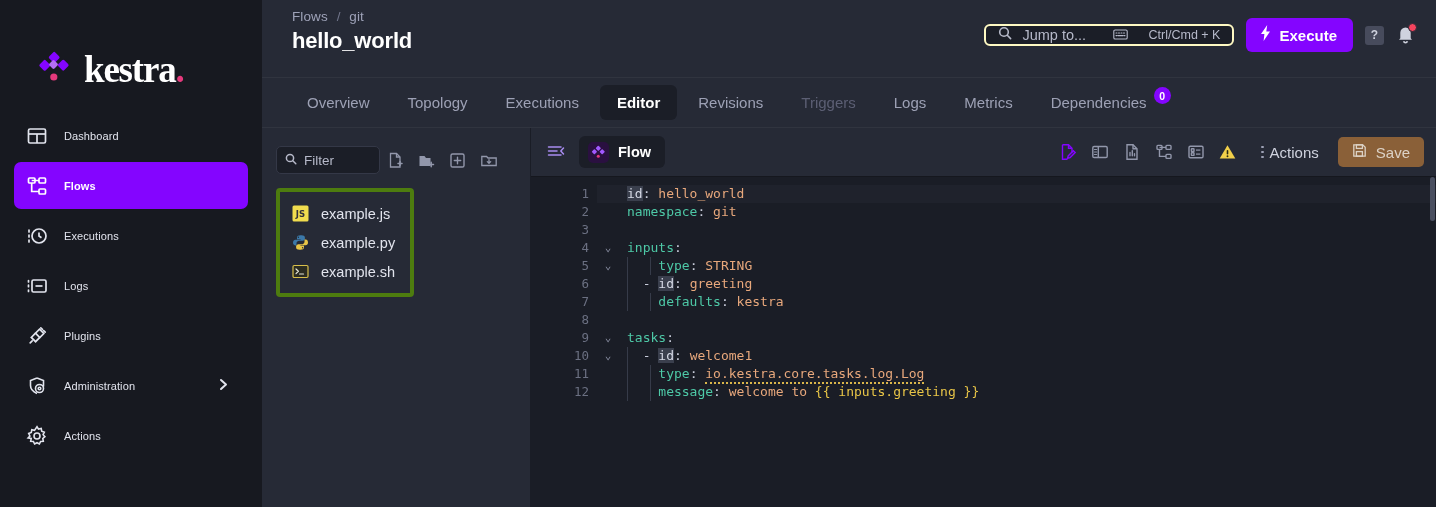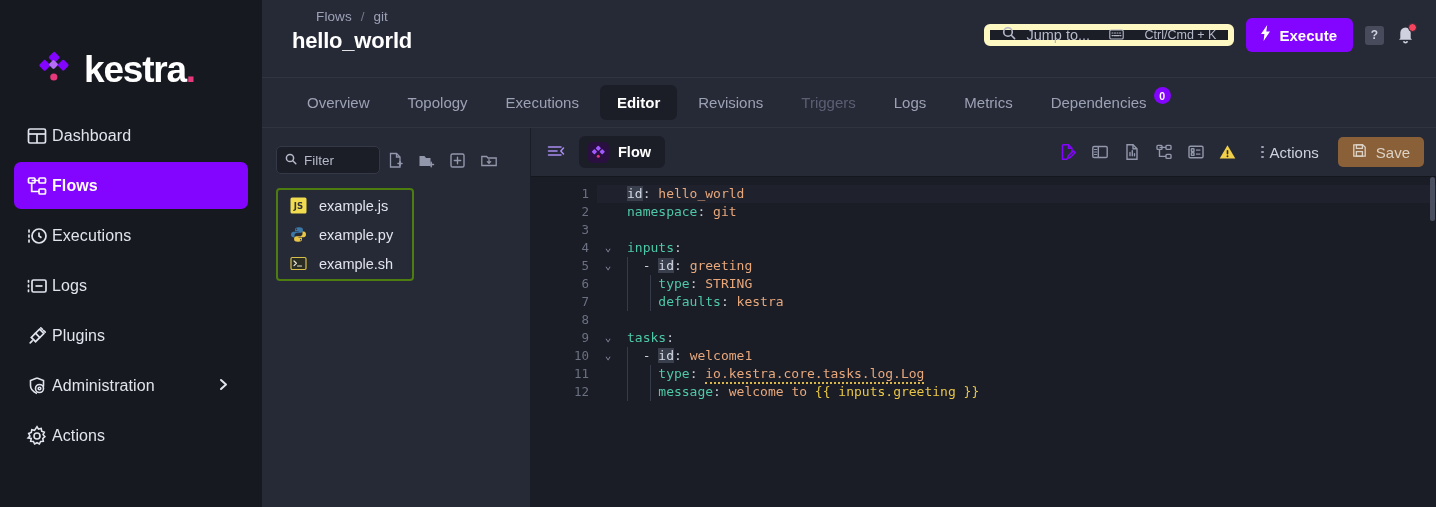--- a/index.html
+++ b/index.html
@@ -19,63 +19,63 @@
     position: relative;
   }
   .logo-row {
     display: flex; align-items: center;
     padding: 38px 0 0 36px;
     height: 100px;
   }
   .logo-mark { width: 38px; height: 34px; margin-right: 10px; position: relative; top: -2px;}
   .logo-text {
     color: #ffffff; font-size: 37px; font-weight: 700;
-    letter-spacing: -1.2px; line-height: 1;
+    letter-spacing: -1.2px; line-height: 1; font-family: Liberation Serif, serif;
   }
   .logo-dot { color: #e5397c; }
 
   .nav { padding: 12px 14px 0 14px; }
   .nav-item {
     display: flex; align-items: center;
     height: 47px; border-radius: 7px;
     padding-left: 12px; margin-bottom: 3px;
     cursor: pointer;
   }
   .nav-item .nav-label {
-    color: #e2e4ed; font-size: 16px; margin-left: 4px;
+    color: #e2e4ed; font-size: 11px; margin-left: 16px;
     font-weight: 400; letter-spacing: .1px;
   }
   .nav-item.active { background: #8405FF; }
   .nav-item.active .nav-label { color: #fff; font-weight: 600; }
   .nav-icon { width: 22px; height: 22px; display:block; flex: 0 0 22px;}
   .nav-chevron { margin-left: auto; margin-right: 18px; }
 
   
   .main { flex: 1 1 auto; display: flex; flex-direction: column; background: #262A36; min-width: 0;}
 
   .topbar {
     height: 78px; position: relative;
     border-bottom: 1px solid #30343f;
     flex: 0 0 78px;
     display: flex; align-items: flex-start;
   }
   .crumbs-wrap { padding: 9px 0 0 30px; }
-  .breadcrumb { font-size: 13.5px; color: #9ea2b8; letter-spacing: .1px; text-align: center;}
+  .breadcrumb { font-size: 13.5px; color: #9ea2b8; letter-spacing: .1px;}
   .breadcrumb .sep { color: #72768c; margin: 0 5px; }
   .page-title {
     color: #ffffff; font-size: 22px; font-weight: 700;
     margin-top: 4px; letter-spacing: -.2px;
   }
   .topbar-right {
     position: absolute; right: 20px; top: 18px;
     display: flex; align-items: center; gap: 12px;
   }
   .jump-box {
     width: 250px; height: 22px; background: #1b1e27;
-    border: 6px solid #fef9c3; border-radius: 6px;
+    border: 2px solid #fef9c3; border-radius: 6px;
     display: flex; align-items: center; padding: 0 12px;
   }
   .jump-placeholder { color: #b6b9c9; font-size: 14.5px; margin-left: 10px; }
   .jump-kbd { margin-left: auto; display: flex; align-items: center; gap: 21px; }
   .jump-kbd .kb-txt { color: #b6b9c9; font-size: 12.5px; }
   .execute-btn {
     height: 34px; background: #8405FF; border-radius: 6px;
     display: flex; align-items: center; gap: 7px;
     padding: 0 16px 0 13px; cursor: pointer;
   }
@@ -127,22 +127,22 @@
     width: 104px; height: 28px; background: #1b1e27;
     border: 1px solid #343847; border-radius: 5px;
     display: flex; align-items: center; padding: 0 8px;
   }
   .filter-box .ph { color: #b6b9c9; font-size: 13.5px; margin-left: 7px; }
   .exp-icon-btn {
     width: 31px; height: 28px; display: flex;
     align-items: center; justify-content: center; cursor: pointer;
   }
   .file-list {
-    margin-top: 14px; border: 2px solid #4d7c0f; border-radius: 4px;
-    padding: 1px 0; width: 138px;
+    margin-top: 14px; border: 4px solid #4d7c0f; border-radius: 4px;
+    padding: 7px 0; width: 138px;
   }
   .file-row {
     display: flex; align-items: center; height: 29px;
     padding-left: 12px; cursor: pointer;
   }
   .file-name { color: #e2e4ed; font-size: 14.5px; margin-left: 12px; }
   .ftype-icon { width: 17px; height: 17px; flex: 0 0 17px; }
 
   
   .editor-pane { flex: 1 1 auto; display: flex; flex-direction: column; min-width: 0; background:#1a1d26;}
@@ -606,22 +606,22 @@
               <div class="gnum">9<span class="fold">⌄</span></div>
               <div class="gnum">10<span class="fold">⌄</span></div>
               <div class="gnum">11</div>
               <div class="gnum">12</div>
             </div>
           <div class="code-lines" id="codelines">
               <div class="cline hl"><span class="idkey">id</span><span class="punct">: </span><span class="val">hello_world</span></div>
               <div class="cline"><span class="key">namespace</span><span class="punct">: </span><span class="val">git</span></div>
               <div class="cline"></div>
               <div class="cline"><span class="key">inputs</span><span class="punct">:</span></div>
+              <div class="cline"><span class="guide g1"></span><span class="guide g2"></span><span class="plain">    </span><span class="key">type</span><span class="punct">: </span><span class="val">STRING</span></div>
               <div class="cline"><span class="guide g1"></span><span class="dash">  - </span><span class="idkey">id</span><span class="punct">: </span><span class="val">greeting</span></div>
-              <div class="cline"><span class="guide g1"></span><span class="guide g2"></span><span class="plain">    </span><span class="key">type</span><span class="punct">: </span><span class="val">STRING</span></div>
               <div class="cline"><span class="guide g1"></span><span class="guide g2"></span><span class="plain">    </span><span class="key">defaults</span><span class="punct">: </span><span class="val">kestra</span></div>
               <div class="cline"></div>
               <div class="cline"><span class="key">tasks</span><span class="punct">:</span></div>
               <div class="cline"><span class="guide g1"></span><span class="dash">  - </span><span class="idkey">id</span><span class="punct">: </span><span class="val">welcome1</span></div>
               <div class="cline"><span class="guide g1"></span><span class="guide g2"></span><span class="plain">    </span><span class="key">type</span><span class="punct">: </span><span class="val squig">io.kestra.core.tasks.log.Log</span></div>
               <div class="cline"><span class="guide g1"></span><span class="guide g2"></span><span class="plain">    </span><span class="key">message</span><span class="punct">: </span><span class="val">welcome to </span><span class="tmpl">{{ inputs.greeting }}</span></div>
             </div>
           <div class="vscroll-track">
             <div class="vscroll-thumb"></div>
           </div>

